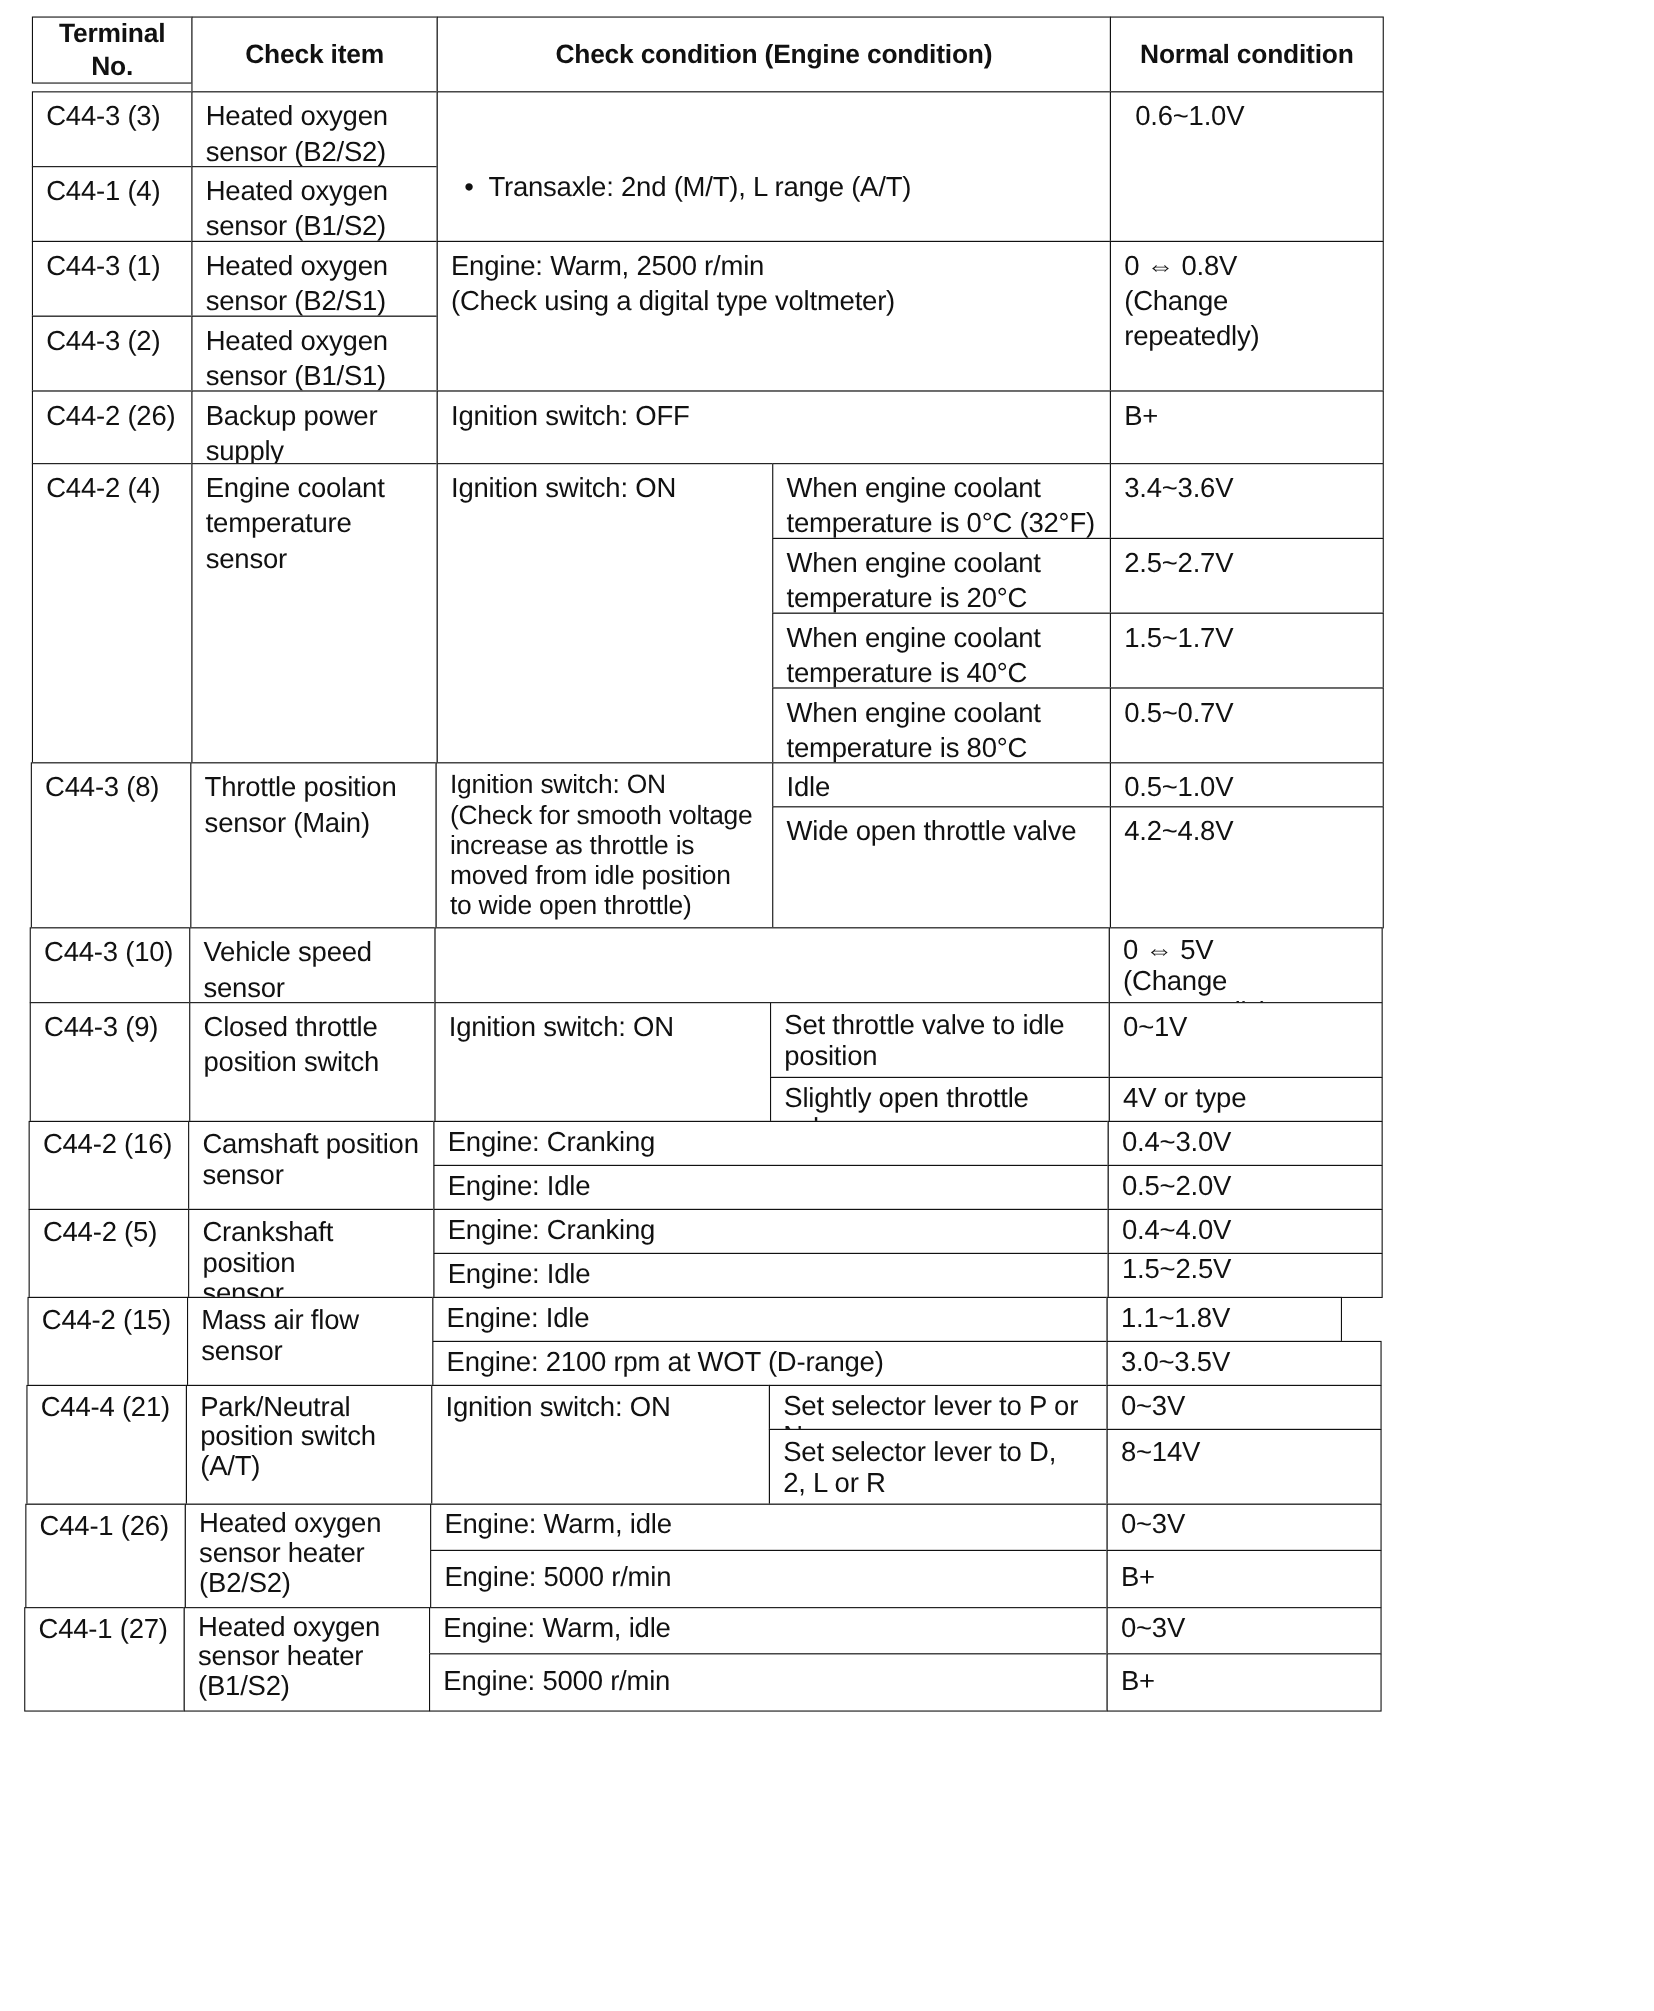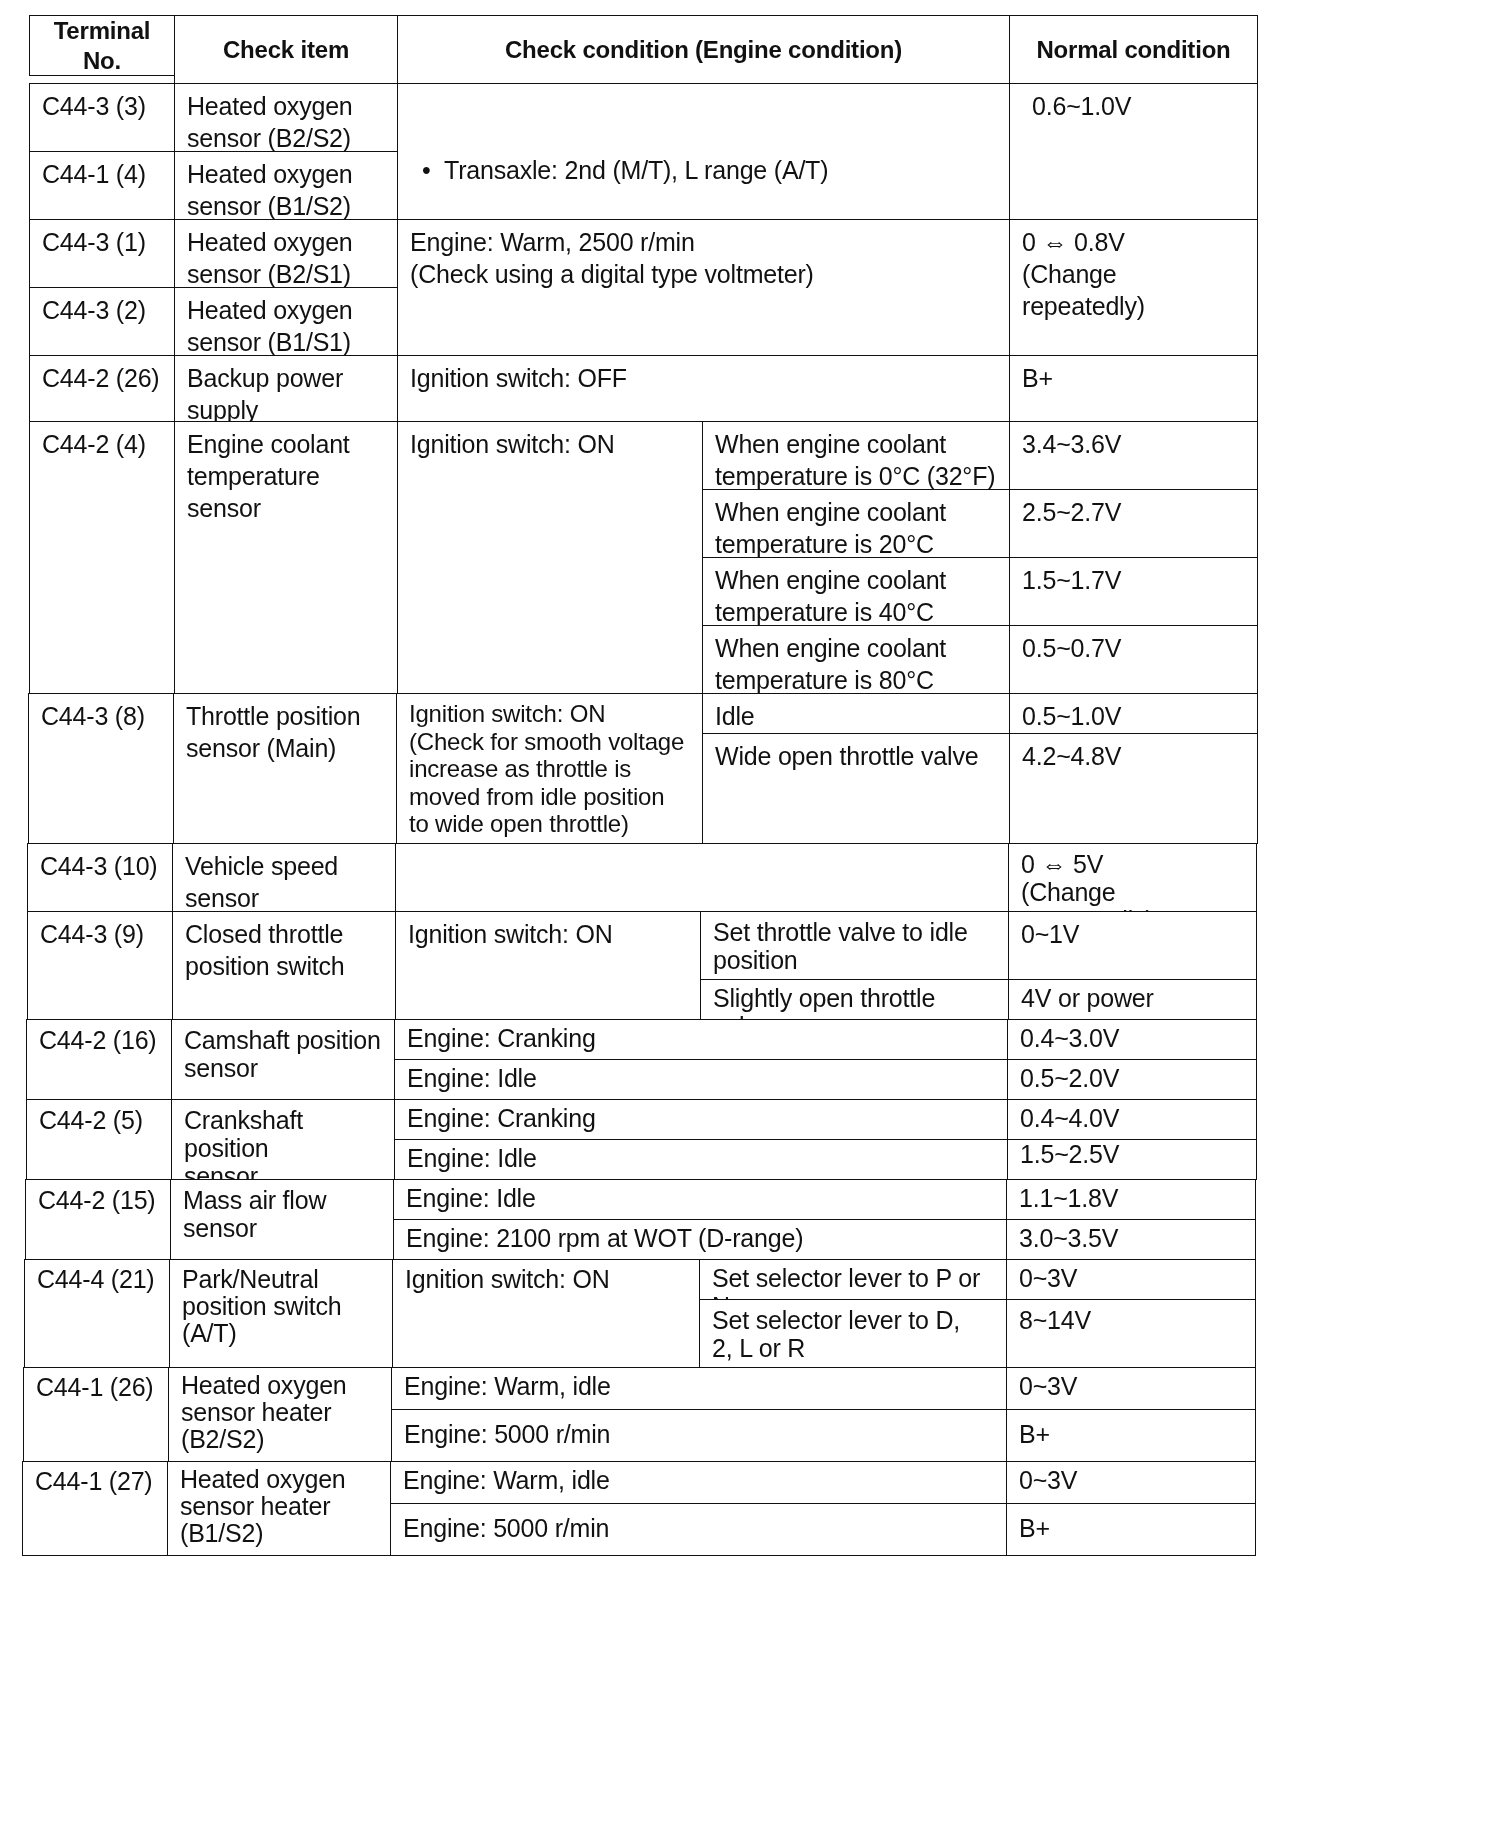--- a/index.html
+++ b/index.html
@@ -103,21 +103,21 @@
 (Change Repeatedly)</div>
 
   <div class="cell" style="left:28px;top:912px;width:146px;height:109px;">C44-3 (9)</div>
   <div class="cell" style="left:173px;top:912px;width:224px;height:109px;">Closed throttle
 position switch</div>
   <div class="cell" style="left:396px;top:912px;width:306px;height:109px;">Ignition switch: ON</div>
   <div class="cell" style="left:701px;top:912px;width:309px;height:69px;line-height:28px;">Set throttle valve to idle
 position</div>
   <div class="cell" style="left:1009px;top:912px;width:249px;height:69px;">0~1V</div>
   <div class="cell" style="left:701px;top:980px;width:309px;height:41px;line-height:28px;padding-top:4px;">Slightly open throttle valve</div>
-  <div class="cell" style="left:1009px;top:980px;width:249px;height:41px;line-height:28px;padding-top:4px;">4V or power</div>
+  <div class="cell" style="left:1009px;top:980px;width:249px;height:41px;line-height:28px;padding-top:4px;">4V or type</div>
 
   <div class="cell" style="left:27px;top:1020px;width:146px;height:81px;line-height:28px;">C44-2 (16)</div>
   <div class="cell" style="left:172px;top:1020px;width:224px;height:81px;line-height:28px;">Camshaft position
 sensor</div>
   <div class="cell" style="left:395px;top:1020px;width:614px;height:41px;line-height:28px;padding-top:4px;">Engine: Cranking</div>
   <div class="cell" style="left:1008px;top:1020px;width:250px;height:41px;line-height:28px;padding-top:4px;">0.4~3.0V</div>
   <div class="cell" style="left:395px;top:1060px;width:614px;height:41px;line-height:28px;padding-top:4px;">Engine: Idle</div>
   <div class="cell" style="left:1008px;top:1060px;width:250px;height:41px;line-height:28px;padding-top:4px;">0.5~2.0V</div>
 
   <div class="cell" style="left:27px;top:1100px;width:146px;height:81px;line-height:28px;">C44-2 (5)</div>
@@ -125,21 +125,21 @@
 sensor</div>
   <div class="cell" style="left:395px;top:1100px;width:614px;height:41px;line-height:28px;padding-top:4px;">Engine: Cranking</div>
   <div class="cell" style="left:1008px;top:1100px;width:250px;height:41px;line-height:28px;padding-top:4px;">0.4~4.0V</div>
   <div class="cell" style="left:395px;top:1140px;width:614px;height:41px;line-height:28px;padding-top:4px;">Engine: Idle</div>
   <div class="cell" style="left:1008px;top:1140px;width:250px;height:41px;line-height:28px;padding-top:0;">1.5~2.5V</div>
 
   <div class="cell" style="left:26px;top:1180px;width:146px;height:81px;line-height:28px;">C44-2 (15)</div>
   <div class="cell" style="left:171px;top:1180px;width:224px;height:81px;line-height:28px;">Mass air flow
 sensor</div>
   <div class="cell" style="left:394px;top:1180px;width:614px;height:41px;line-height:28px;padding-top:4px;">Engine: Idle</div>
-  <div class="cell" style="left:1007px;top:1180px;width:250px;height:41px;line-height:28px;padding-top:4px;">1.1~1.8V</div>
+  <div class="cell" style="left:1007px;top:1180px;width:214px;height:41px;line-height:28px;padding-top:4px;">1.1~1.8V</div>
   <div class="cell" style="left:394px;top:1220px;width:614px;height:41px;line-height:28px;padding-top:4px;">Engine: 2100 rpm at WOT (D-range)</div>
   <div class="cell" style="left:1007px;top:1220px;width:250px;height:41px;line-height:28px;padding-top:4px;">3.0~3.5V</div>
 
   <div class="cell" style="left:25px;top:1260px;width:146px;height:109px;line-height:27px;">C44-4 (21)</div>
   <div class="cell" style="left:170px;top:1260px;width:224px;height:109px;line-height:27px;">Park/Neutral
 position switch
 (A/T)</div>
   <div class="cell" style="left:393px;top:1260px;width:308px;height:109px;line-height:27px;">Ignition switch: ON</div>
   <div class="cell" style="left:700px;top:1260px;width:308px;height:41px;line-height:28px;padding-top:4px;">Set selector lever to P or N</div>
   <div class="cell" style="left:1007px;top:1260px;width:250px;height:41px;line-height:28px;padding-top:4px;">0~3V</div>

